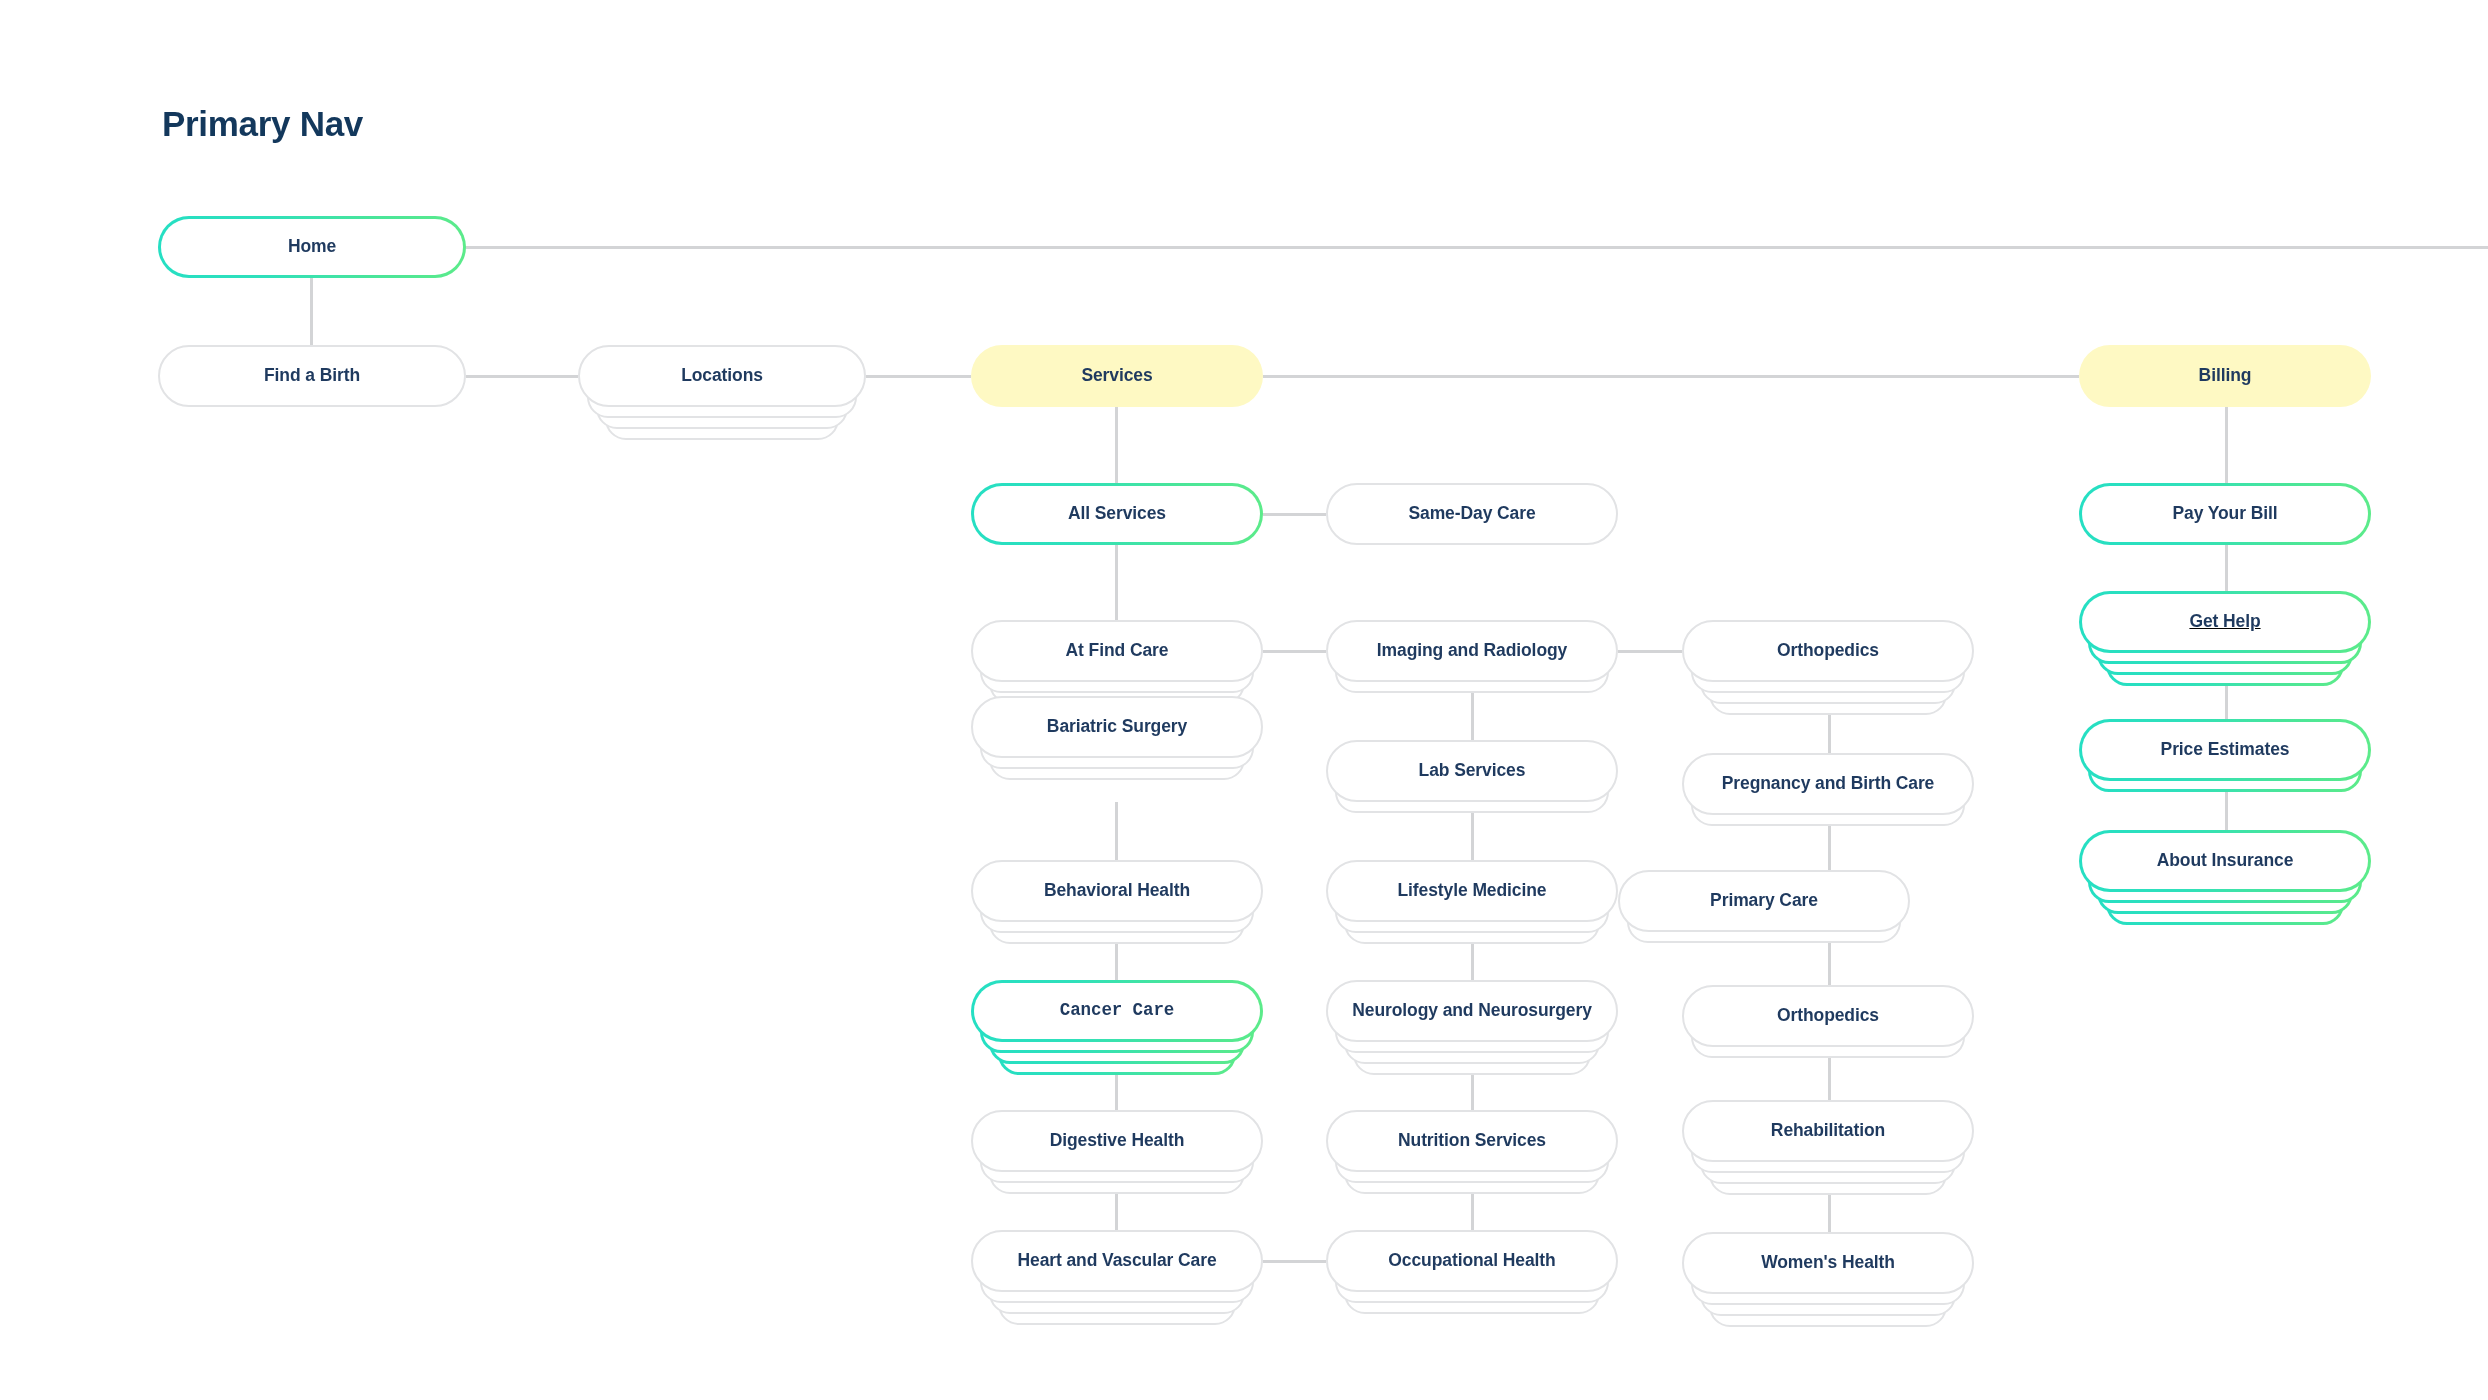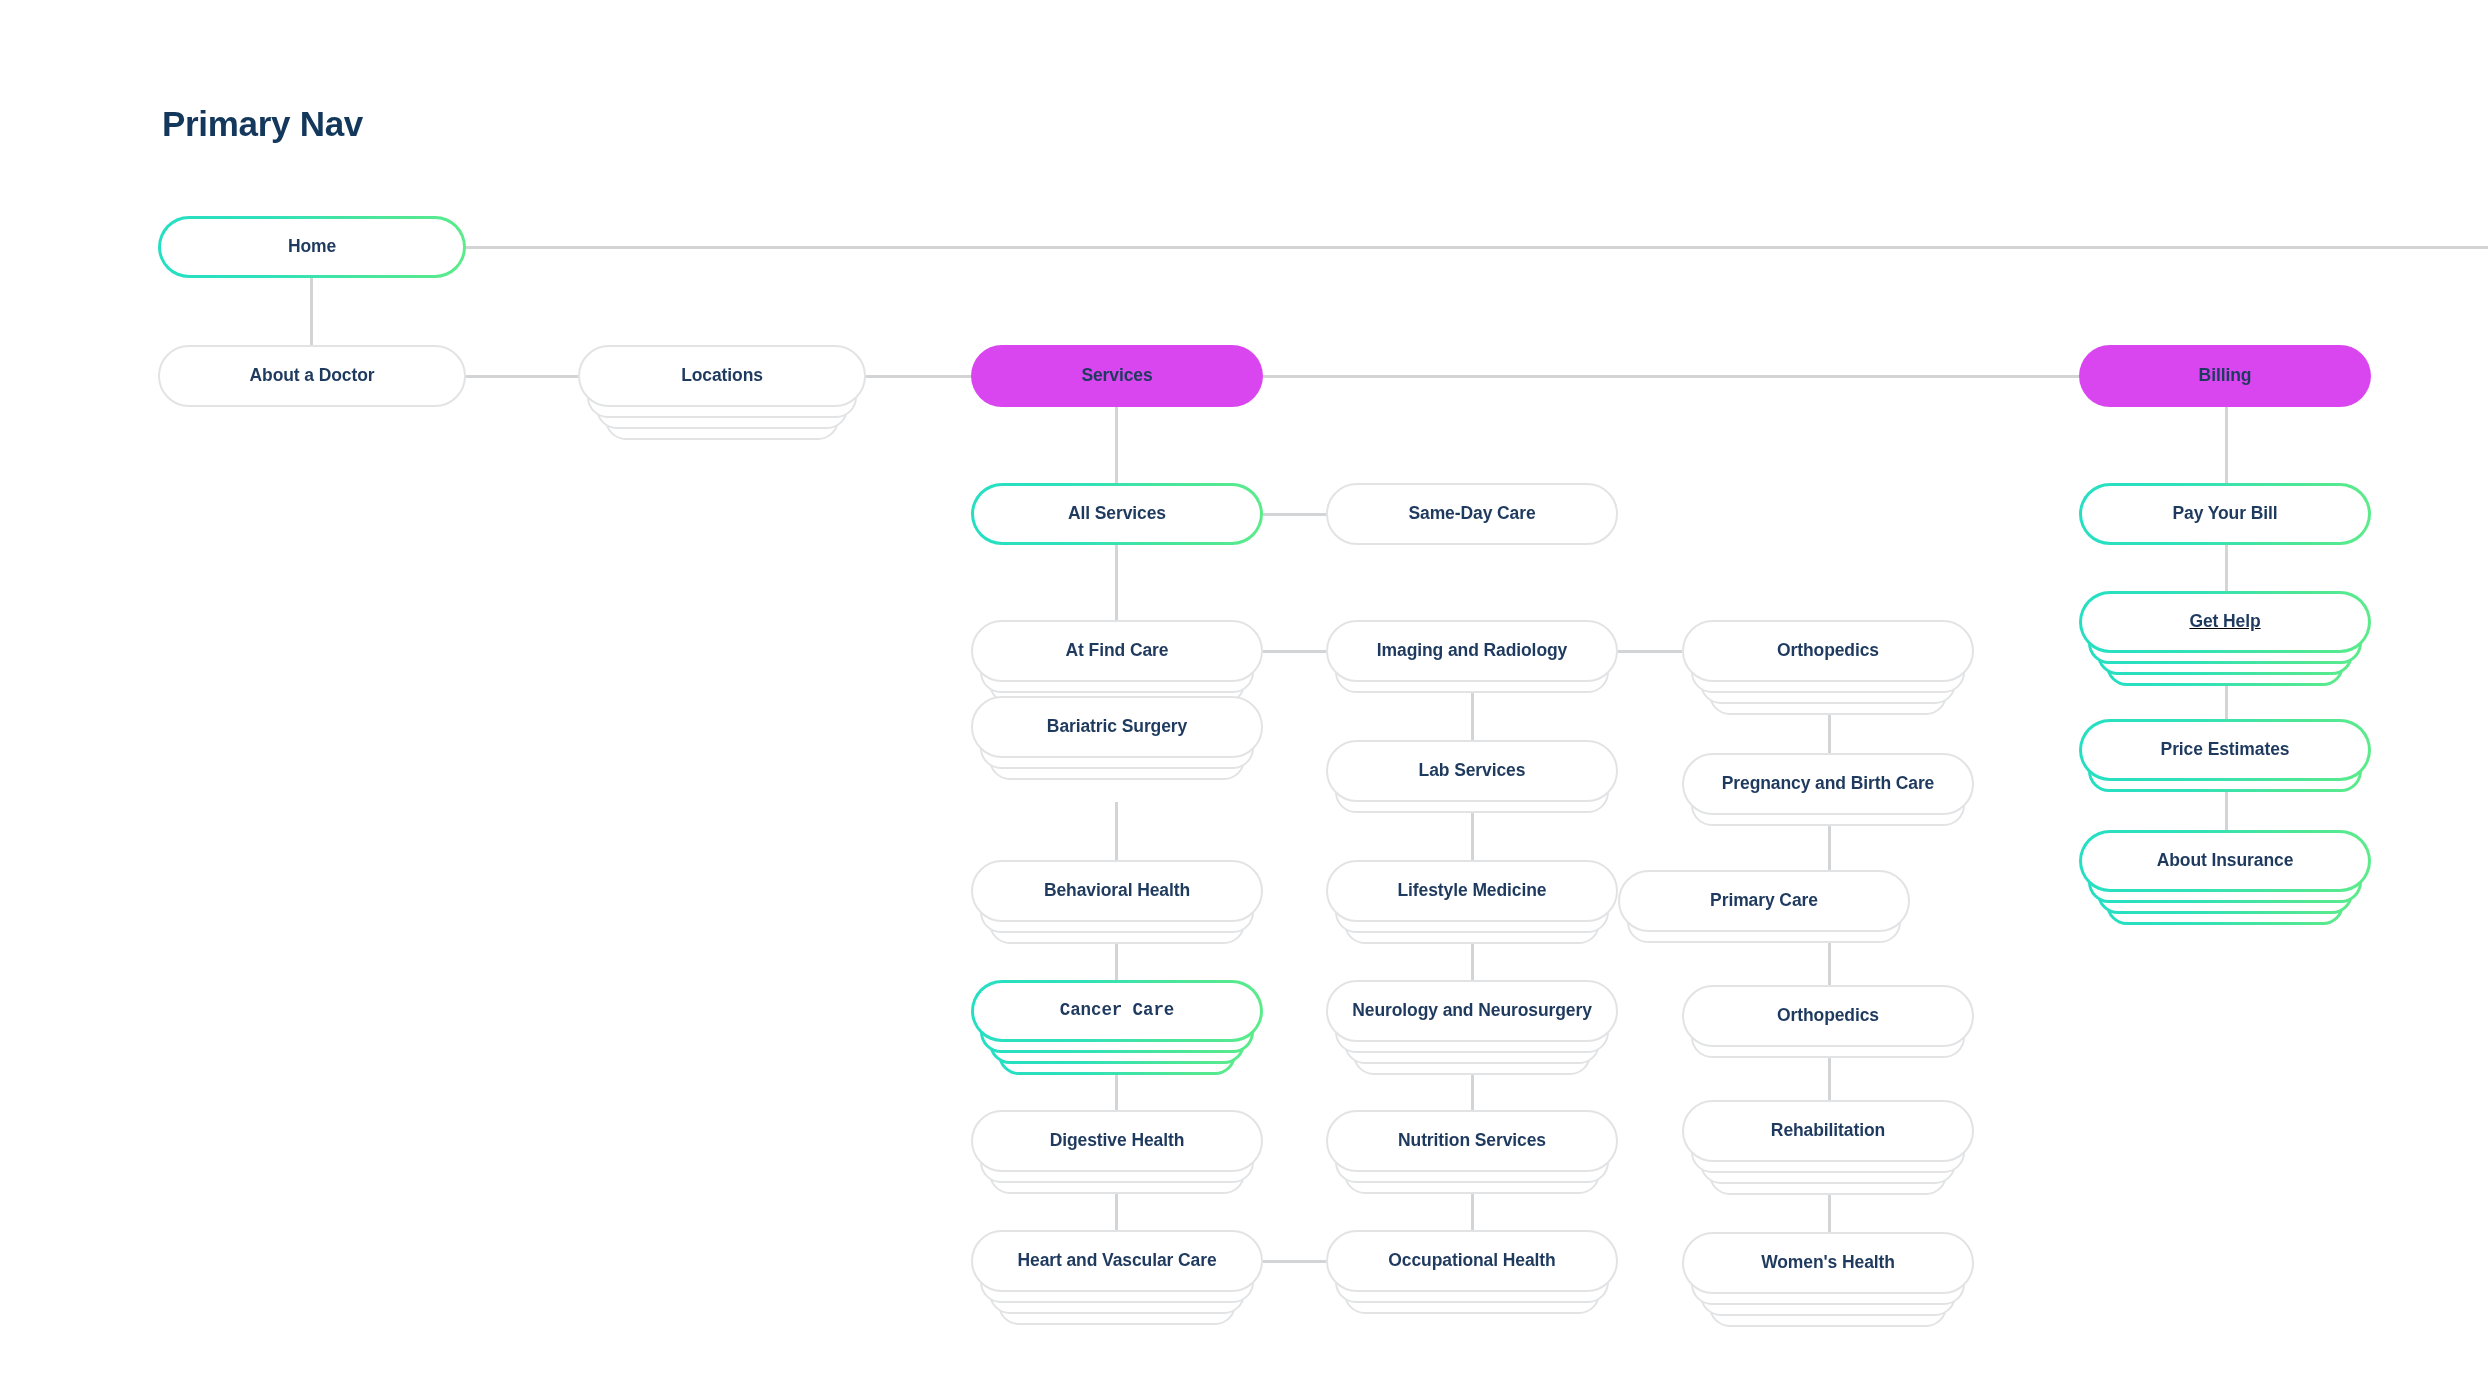--- a/index.html
+++ b/index.html
@@ -57,21 +57,21 @@
     border:none;
     background:
       linear-gradient(#fff,#fff) padding-box,
       linear-gradient(90deg,#25dfc3 0%,#2fe0bb 35%,#49e59a 70%,#5ceb8a 100%) border-box;
     border:3px solid transparent;
   }
 
   
   .node.filled .pill{
     border:none;
-    background:#d946ef;
+    background:#fef9c3;
   }
 </style>
 </head>
 <body>
 
 <div id="canvas">
 
   <div class="page-title">Primary Nav</div>
 
   <div class="conn v" style="left:310px;top:278px;height:67px;"></div>
@@ -118,21 +118,21 @@
   <div class="conn v" style="left:2225px;top:781px;height:49px;"></div>
 
   <div id="nodes-layer">
       <div class="node hl" style="left: 158px; top: 216px; width: 308px;">
         <div class="pill">
           <span class="label">Home</span>
         </div>
       </div>
       <div class="node" style="left: 158px; top: 345px; width: 308px;">
         <div class="pill">
-          <span class="label">About a Doctor</span>
+          <span class="label">Find a Birth</span>
         </div>
       </div>
       <div class="node" style="left: 578px; top: 345px; width: 288px;">
         <div class="stack" style="left: 27px; right: 27px; top: 53px; z-index: 0;"></div>
         <div class="stack" style="left: 18px; right: 18px; top: 42px; z-index: 1;"></div>
         <div class="stack" style="left: 9px; right: 9px; top: 31px; z-index: 2;"></div>
         <div class="pill">
           <span class="label">Locations</span>
         </div>
       </div>

